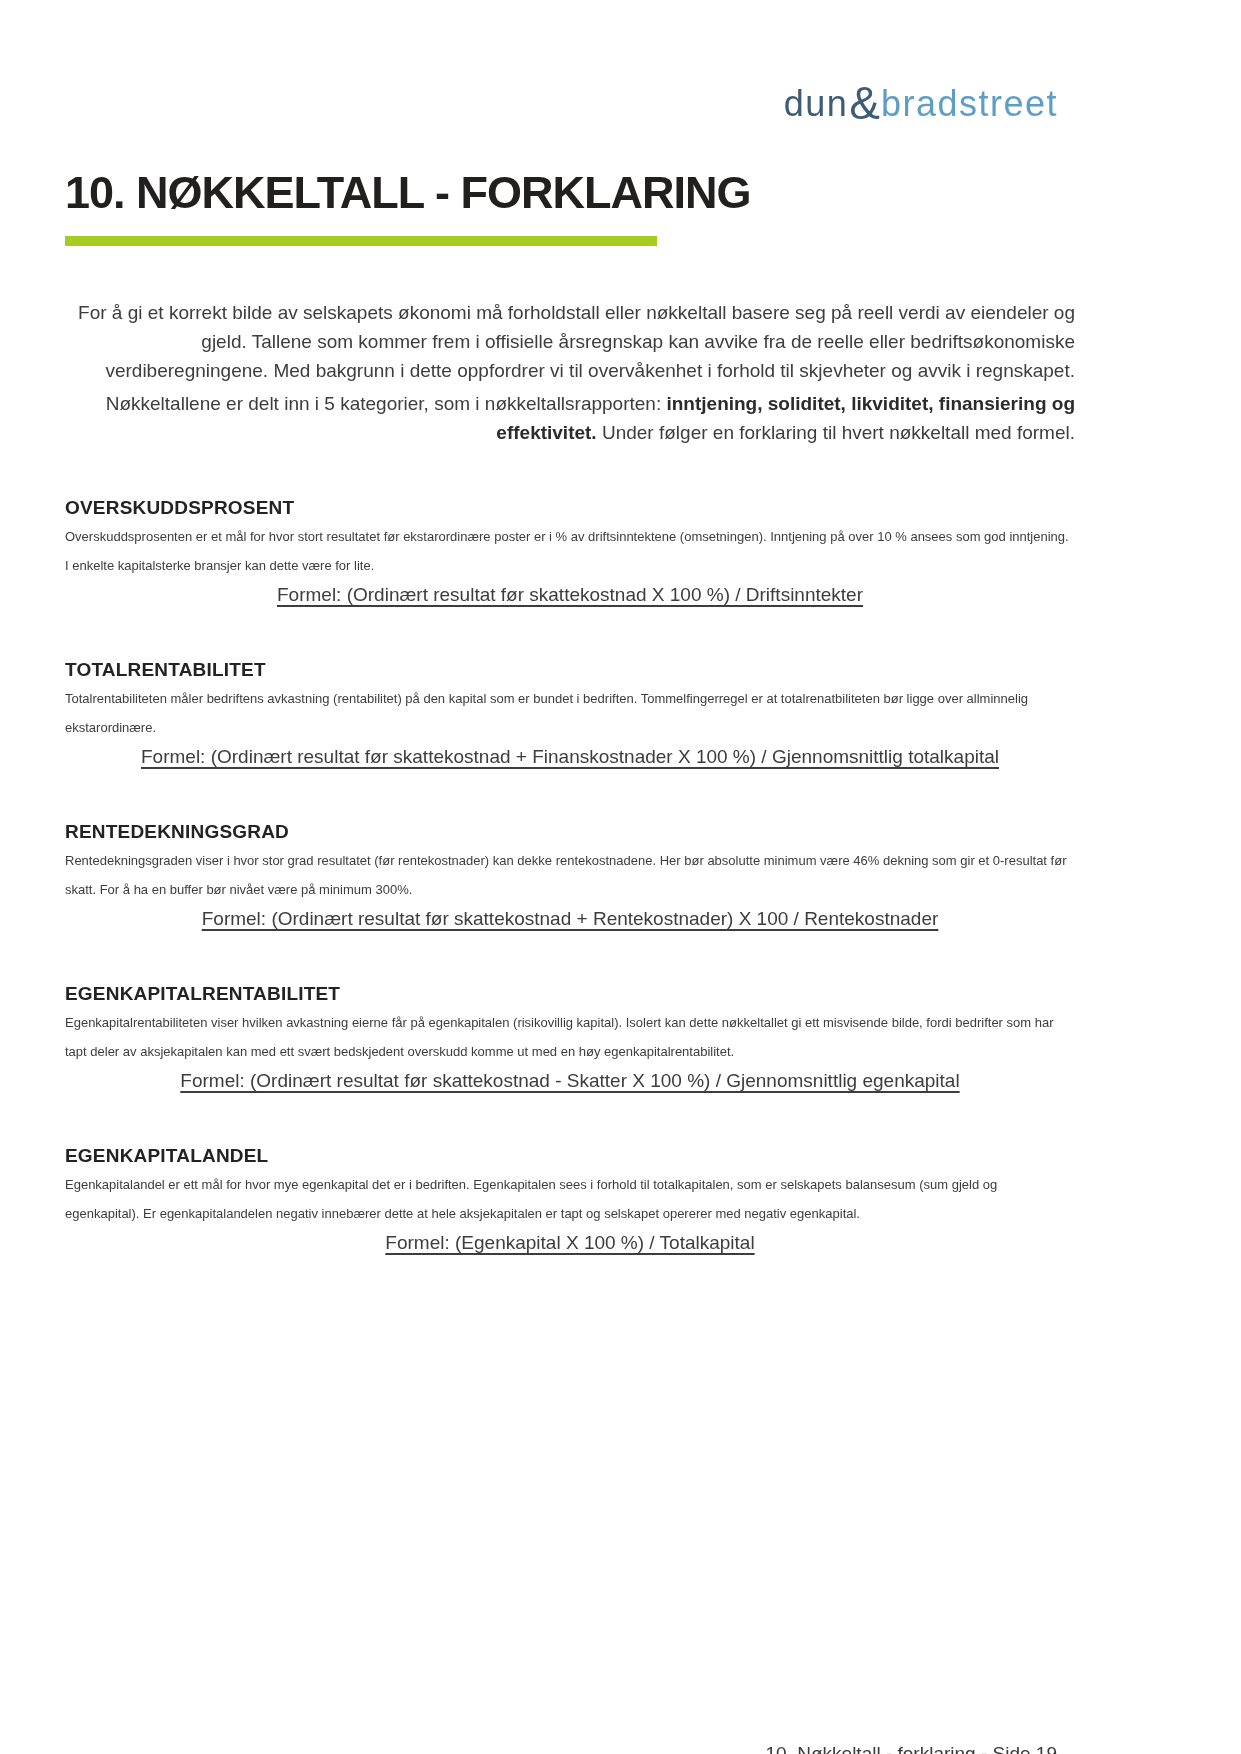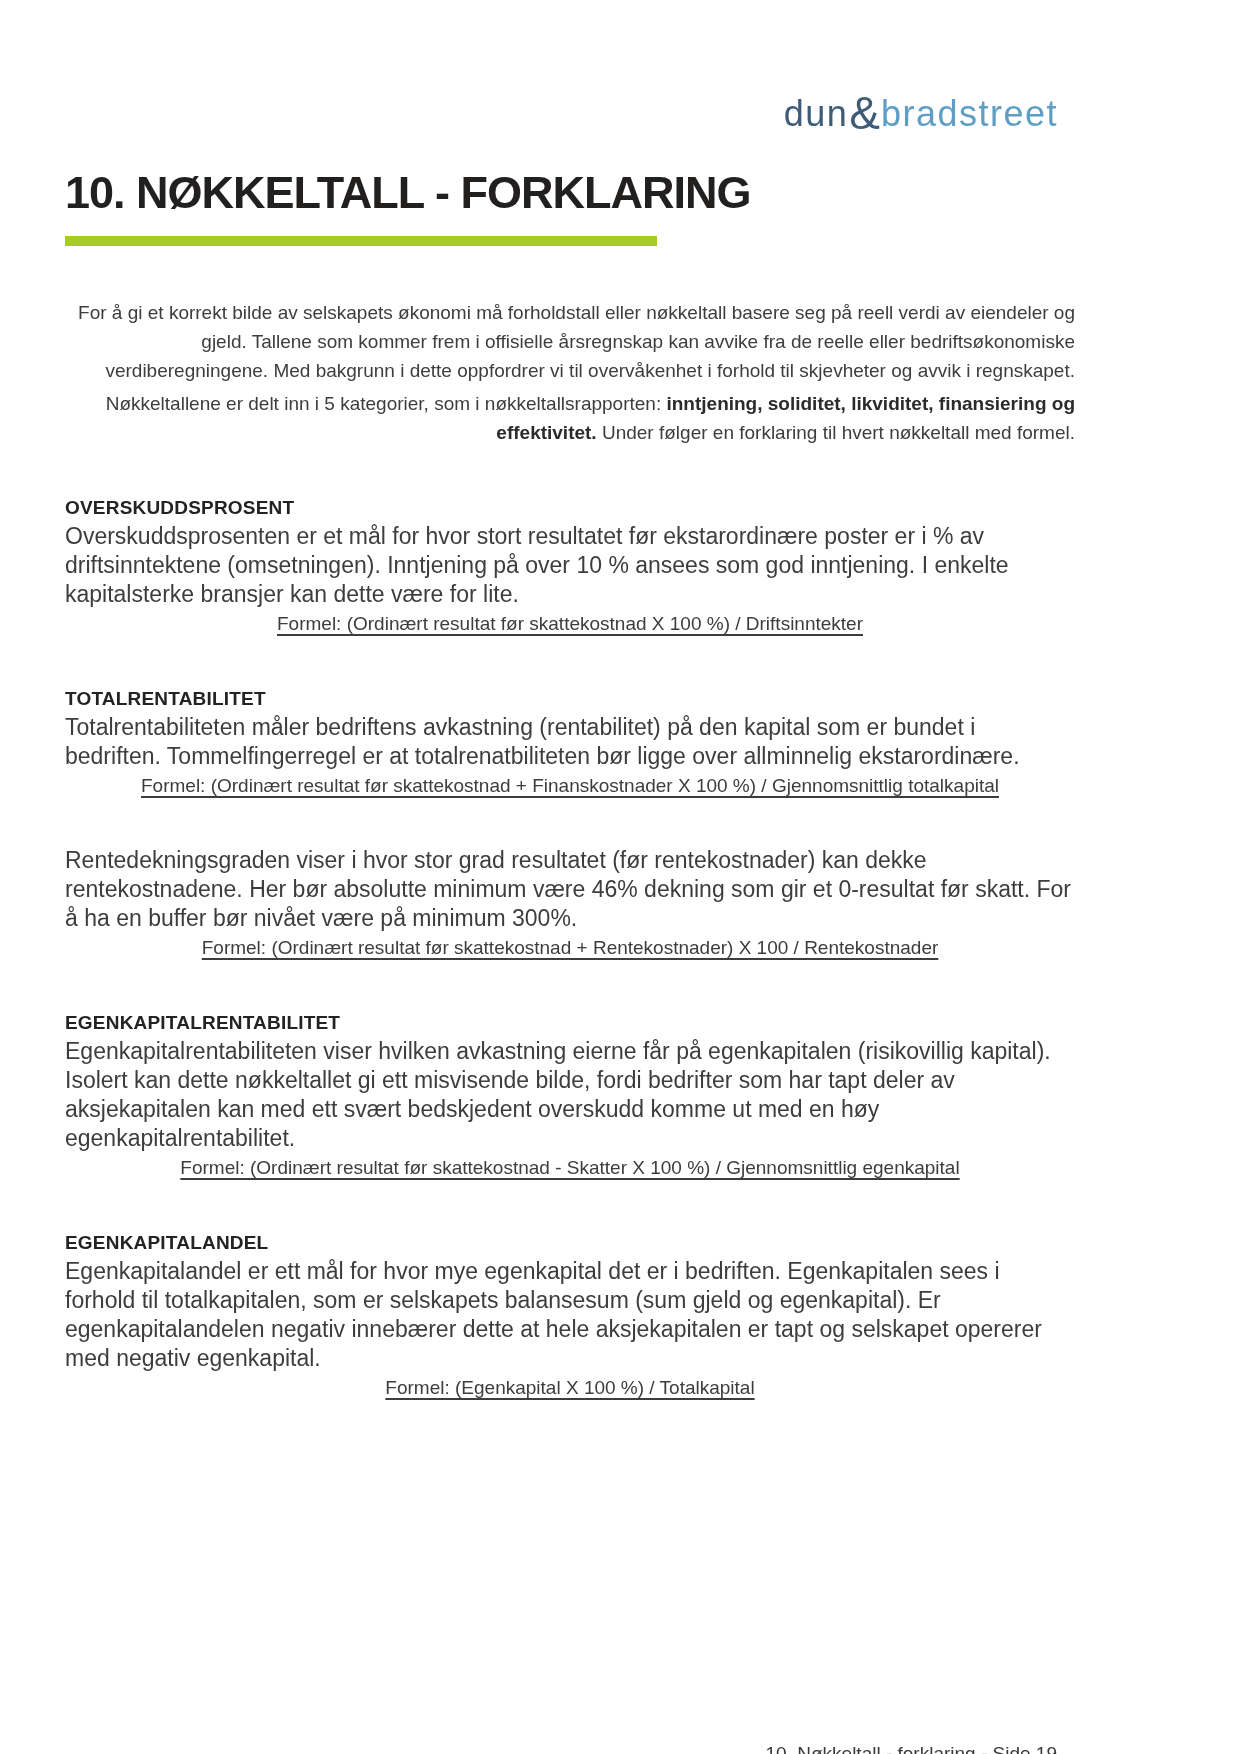--- a/index.html
+++ b/index.html
@@ -8,21 +8,21 @@
     position: relative;
     width: 1241px;
     height: 1754px;
     background: #ffffff;
     font-family: "Liberation Sans", sans-serif;
     color: #3d3d3d;
     overflow: hidden;
   }
   .logo {
     position: absolute;
-    top: 86px;
+    top: 76px;
     right: 183px;
     font-size: 36px;
     letter-spacing: 1.5px;
     white-space: nowrap;
     font-weight: 400;
   }
   .logo .amp {
     font-size: 46px;
     font-weight: 400;
     margin: 0 1px;
@@ -59,21 +59,21 @@
   .para strong { color: #2b2b2b; }
   .section { margin-top: 46px; }
   .section-heading {
     font-size: 19px;
     line-height: 29px;
     font-weight: 700;
     color: #232323;
     letter-spacing: 0.2px;
   }
   .section-body {
-    font-size: 23px;
+    font-size: 13px;
     line-height: 29px;
     color: #3d3d3d;
   }
   .section-formula {
     font-size: 19px;
     line-height: 29px;
     color: #3d3d3d;
     text-decoration: underline;
     text-underline-offset: 4px;
     text-decoration-thickness: 1.5px;
@@ -112,20 +112,21 @@
       <div class="section-formula">Formel: (Ordinært resultat før skattekostnad X 100 %) / Driftsinntekter</div>
     </div>
 
     <div class="section">
       <div class="section-heading">TOTALRENTABILITET</div>
       <div class="section-body">Totalrentabiliteten måler bedriftens avkastning (rentabilitet) på den kapital som er bundet i bedriften. Tommelfingerregel er at totalrenatbiliteten bør ligge over allminnelig ekstarordinære.</div>
       <div class="section-formula">Formel: (Ordinært resultat før skattekostnad + Finanskostnader X 100 %) / Gjennomsnittlig totalkapital</div>
     </div>
 
     <div class="section">
+      <div class="section-heading">RENTEDEKNINGSGRAD</div>
       <div class="section-body">Rentedekningsgraden viser i hvor stor grad resultatet (før rentekostnader) kan dekke rentekostnadene. Her bør absolutte minimum være 46% dekning som gir et 0-resultat før skatt. For å ha en buffer bør nivået være på minimum 300%.</div>
       <div class="section-formula">Formel: (Ordinært resultat før skattekostnad + Rentekostnader) X 100 / Rentekostnader</div>
     </div>
 
     <div class="section">
       <div class="section-heading">EGENKAPITALRENTABILITET</div>
       <div class="section-body">Egenkapitalrentabiliteten viser hvilken avkastning eierne får på egenkapitalen (risikovillig kapital). Isolert kan dette nøkkeltallet gi ett misvisende bilde, fordi bedrifter som har tapt deler av aksjekapitalen kan med ett svært bedskjedent overskudd komme ut med en høy egenkapitalrentabilitet.</div>
       <div class="section-formula">Formel: (Ordinært resultat før skattekostnad - Skatter X 100 %) / Gjennomsnittlig egenkapital</div>
     </div>
 

